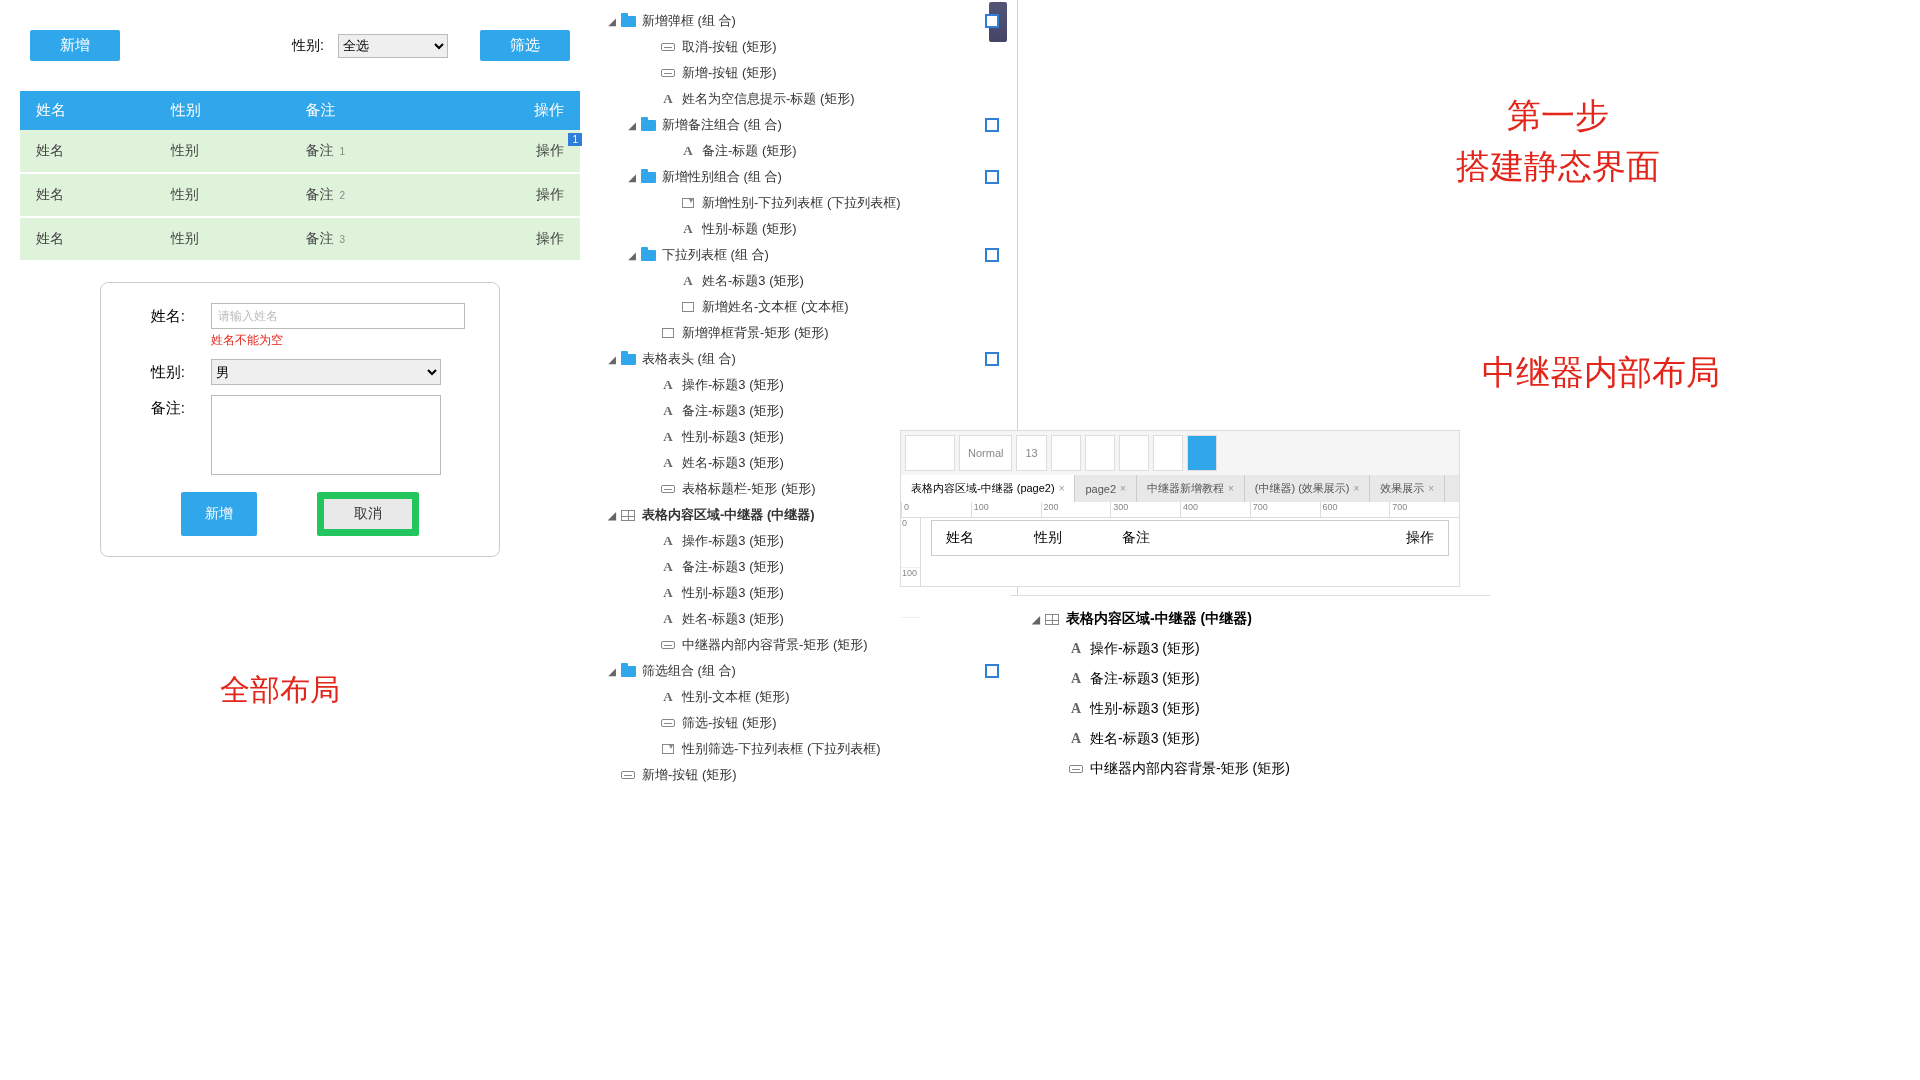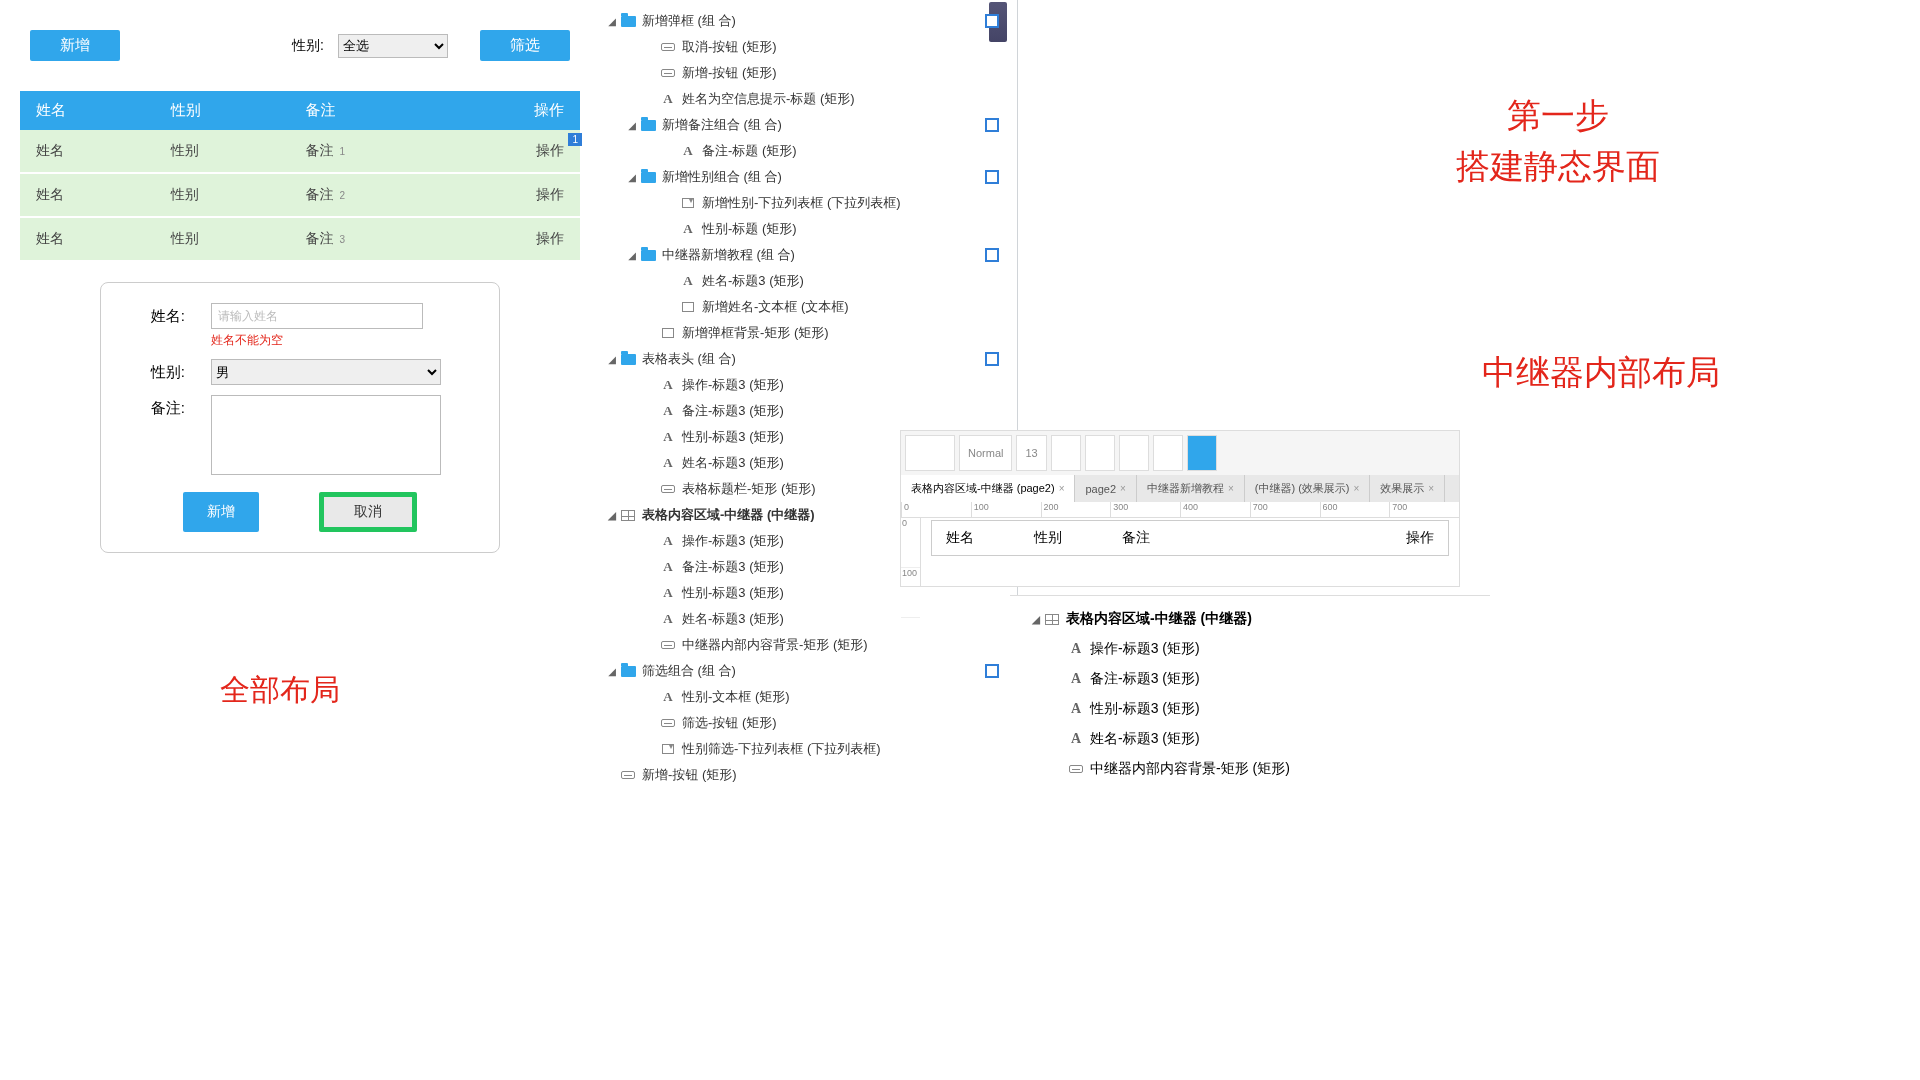--- a/index.html
+++ b/index.html
@@ -3,37 +3,37 @@
 <meta charset="utf-8">
 <style>
   * { box-sizing: border-box; }
   body { margin: 0; padding: 0; font-family: "Microsoft YaHei", Arial, sans-serif; font-size: 13px; background: #fff; width: 1920px; height: 1080px; position: relative; }
   
   
   .panel-left { position: absolute; left: 20px; top: 10px; width: 560px; }
   .toolbar { display: flex; align-items: center; gap: 10px; padding: 20px 10px; }
   .btn-blue { background: #30a6eb; color: #fff; border: none; padding: 6px 30px; font-size: 15px; cursor: pointer; border-radius: 2px; }
   .btn-blue.small { padding: 6px 24px; font-size: 14px; }
-  .btn-grey { background: #e9e9e9; color: #333; border: 5px solid #22c55e; padding: 6px 30px; font-size: 14px; cursor: pointer; border-radius: 2px; }
+  .btn-grey { background: #e9e9e9; color: #333; border: 7px solid #22c55e; padding: 6px 30px; font-size: 14px; cursor: pointer; border-radius: 2px; }
   .spacer { flex: 1; }
   .lbl { font-size: 14px; margin-right: 4px; }
   .select { border: 1px solid #bbb; height: 24px; width: 110px; font-size: 13px; }
   
   .table { width: 100%; border-collapse: collapse; margin-top: 10px; position: relative; }
   .table th { background: #30a6eb; color: #fff; text-align: left; padding: 10px 16px; font-weight: normal; font-size: 15px; }
   .table th:last-child, .table td:last-child { text-align: right; }
   .table td { background: #dff3da; padding: 12px 16px; border-bottom: 2px solid #fff; color: #444; font-size: 14px; }
   .table td .sup { font-size: 10px; margin-left: 6px; color: #888; }
   .page-badge { position: absolute; right: -2px; top: 42px; background: #2f7ed8; color: #fff; font-size: 10px; padding: 1px 4px; }
   
   .form { border: 1px solid #ccc; border-radius: 8px; padding: 20px 24px; margin: 20px 80px 0 80px; }
   .form-row { display: flex; align-items: flex-start; margin-bottom: 10px; gap: 20px; }
   .form-row .flabel { width: 60px; font-size: 15px; text-align: right; margin-right: 6px; padding-top: 4px; }
   .form-row .fctrl { flex: 1; }
-  .text-input { width: 212px; height: 26px; border: 1px solid #bbb; padding: 0 6px; font-size: 12px; }
+  .text-input { width: 254px; height: 26px; border: 1px solid #bbb; padding: 0 6px; font-size: 12px; }
   .text-input::placeholder { color: #bbb; }
   .err { color: #e3261b; font-size: 12px; margin-top: 3px; }
   .sel-form { width: 230px; height: 26px; border: 1px solid #bbb; }
   .textarea { width: 230px; height: 80px; border: 1px solid #bbb; resize: none; }
   .form-btns { display: flex; gap: 60px; justify-content: center; margin-top: 14px; }
   
   .caption { position: absolute; color: #e3261b; font-size: 30px; }
   .cap-left { left: 220px; top: 670px; }
   .cap-step1 { right: 260px; top: 90px; text-align: center; line-height: 1.5; font-size: 34px; }
   .cap-repeater { right: 200px; top: 350px; font-size: 34px; }
@@ -218,21 +218,21 @@
   <div class="tnode i4">
       <span class="toggle"></span>
       <span class="icon ic-text">A</span>
       <span>性别-标题 (矩形)</span>
     </div>
   <div class="tnode i2">
       <span class="toggle">◢</span>
       <span class="icon">
         <span class="ic-folder"></span>
       </span>
-      <span>中继器新增教程 (组 合)</span>
+      <span>下拉列表框 (组 合)</span>
       <span class="eye"></span>
     </div>
   <div class="tnode i4">
       <span class="toggle"></span>
       <span class="icon ic-text">A</span>
       <span>姓名-标题3 (矩形)</span>
     </div>
   <div class="tnode i4">
       <span class="toggle"></span>
       <span class="icon">

